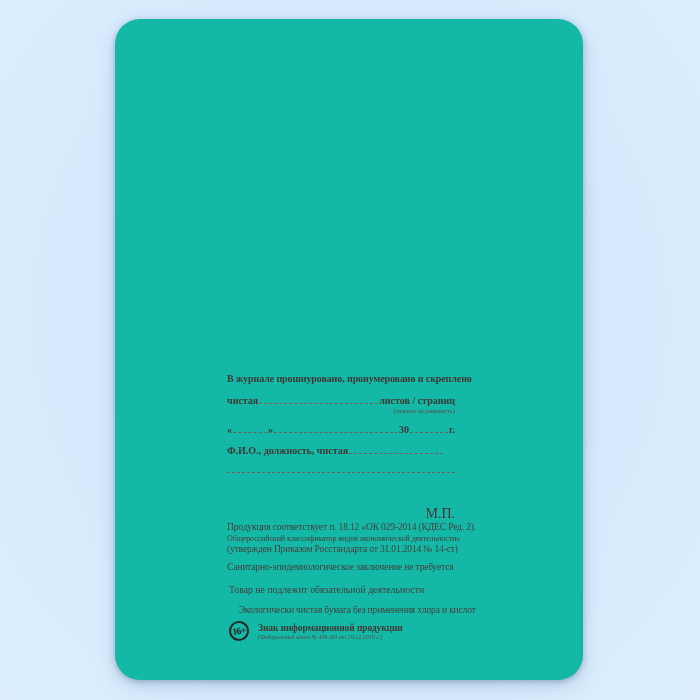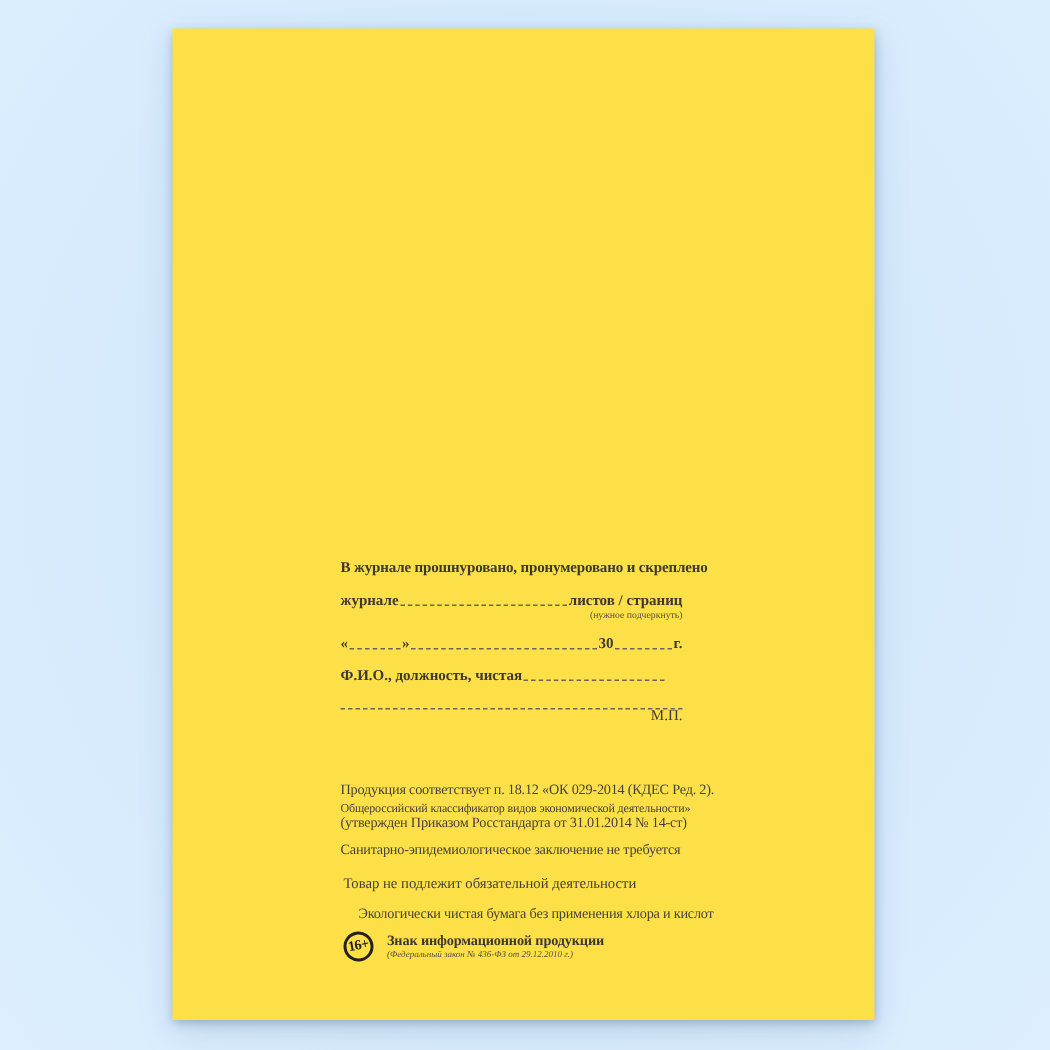--- a/index.html
+++ b/index.html
@@ -9,22 +9,23 @@
     font-family: "Liberation Serif", "DejaVu Serif", serif;
   }
   body {
     background: radial-gradient(ellipse at 50% 45%, #d0e6fb 0%, #d6eafd 55%, #ddeffe 100%);
     position: relative;
   }
   .sheet {
     position: absolute;
     left: 115px; top: 19px;
     width: 468px; height: 661px;
-    background: #fde047;
+    background: #14b8a6;
     box-shadow: 0 2px 6px rgba(100,128,160,0.50), 0 7px 20px rgba(115,145,180,0.28);
+    border-radius: 25px;
   }
   .content {
     position: absolute;
     left: 112px; top: 0;
     width: 228px; height: 100%;
     color: #453f3a;
   }
   .line { position: absolute; left: 0; right: 0; white-space: nowrap; }
   .row  { display: flex; align-items: flex-end; }
   .blank {
@@ -35,21 +36,21 @@
   }
   .blank.fixed-sm { flex: 0 0 auto; width: 34px; }
   .blank.fixed-md { flex: 0 0 auto; width: 38px; }
 
   .l-stitched { top: 354px; font-size: 10px; letter-spacing: -0.1px; font-weight: bold; color: #3e3833; }
   .l-seal     { top: 376px; font-size: 10px; font-weight: bold; color: #3e3833; }
   .l-hint     { top: 388px; font-size: 6.5px; text-align: right; color: #564d45; }
   .l-date     { top: 405px; font-size: 10px; font-weight: bold; color: #3e3833; }
   .l-fio      { top: 426px; font-size: 10px; font-weight: bold; color: #3e3833; padding-right: 11px; }
   .l-fullblank{ top: 448px; height: 6px; border-bottom: 1px dashed #6b625a; }
-  .l-mp       { top: 453px; font-size: 10px; text-align: right; color: #3e3833; font-family: Liberation Serif, serif; }
+  .l-mp       { top: 487px; font-size: 14px; text-align: right; color: #3e3833; font-family: Liberation Serif, serif; }
 
   .l-comp1    { top: 503px; font-size: 9.5px; letter-spacing: -0.15px; text-align: center; }
   .l-comp2    { top: 515px; font-size: 8px;   letter-spacing: -0.1px; }
   .l-comp3    { top: 525px; font-size: 9.5px; letter-spacing: -0.15px; text-align: right; }
   .l-sanitary { top: 543px; font-size: 9.5px; letter-spacing: -0.15px; }
   .l-cert     { top: 565px; font-size: 9.8px; padding-left: 2px; }
   .l-eco      { top: 586px; font-size: 9.5px; padding-left: 2px; letter-spacing: -0.15px; margin-left: 10px; }
 
   .l-badge-row {
     top: 602px;
@@ -75,21 +76,21 @@
 </style>
 </head>
 <body>
 
 <div class="sheet">
   <div class="content">
 
     <div class="line l-stitched">В журнале прошнуровано, пронумеровано и скреплено</div>
 
     <div class="line row l-seal">
-      <span>журнале</span>
+      <span>чистая</span>
       <span class="blank"></span>
       <span>листов / страниц</span>
     </div>
 
     <div class="line l-hint">(нужное подчеркнуть)</div>
 
     <div class="line row l-date">
       <span>«</span>
       <span class="blank fixed-sm"></span>
       <span>»</span>

